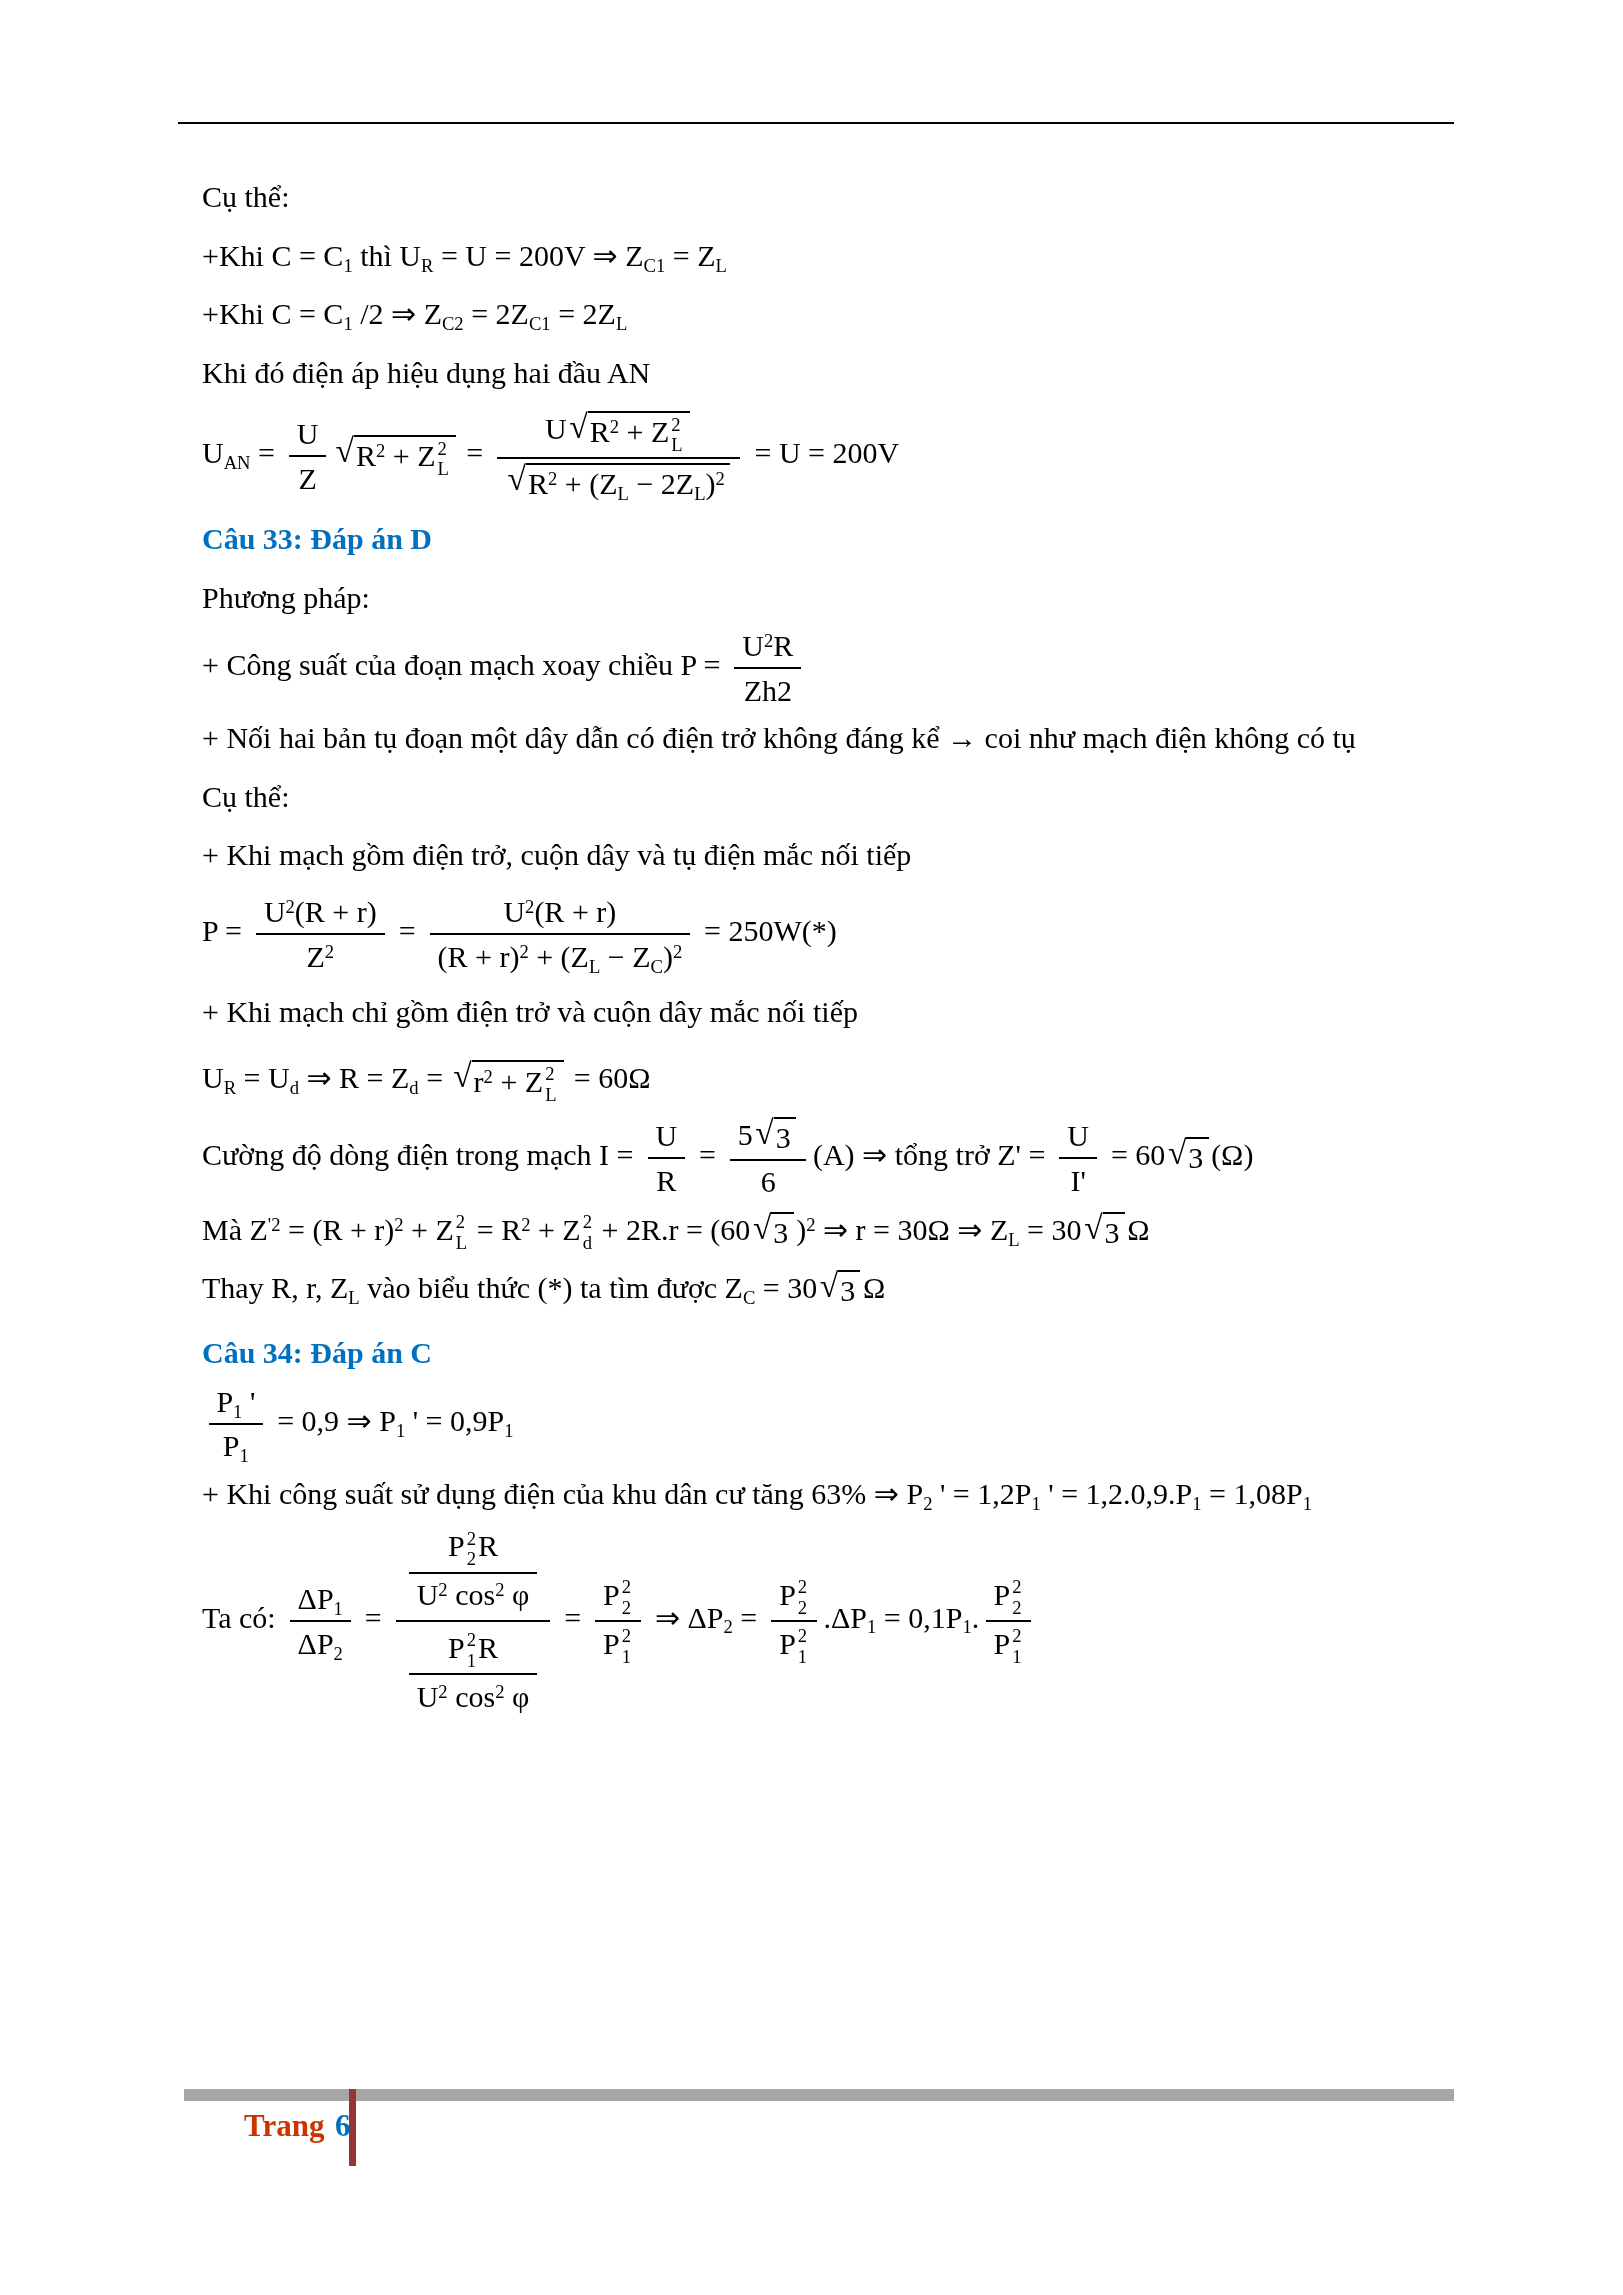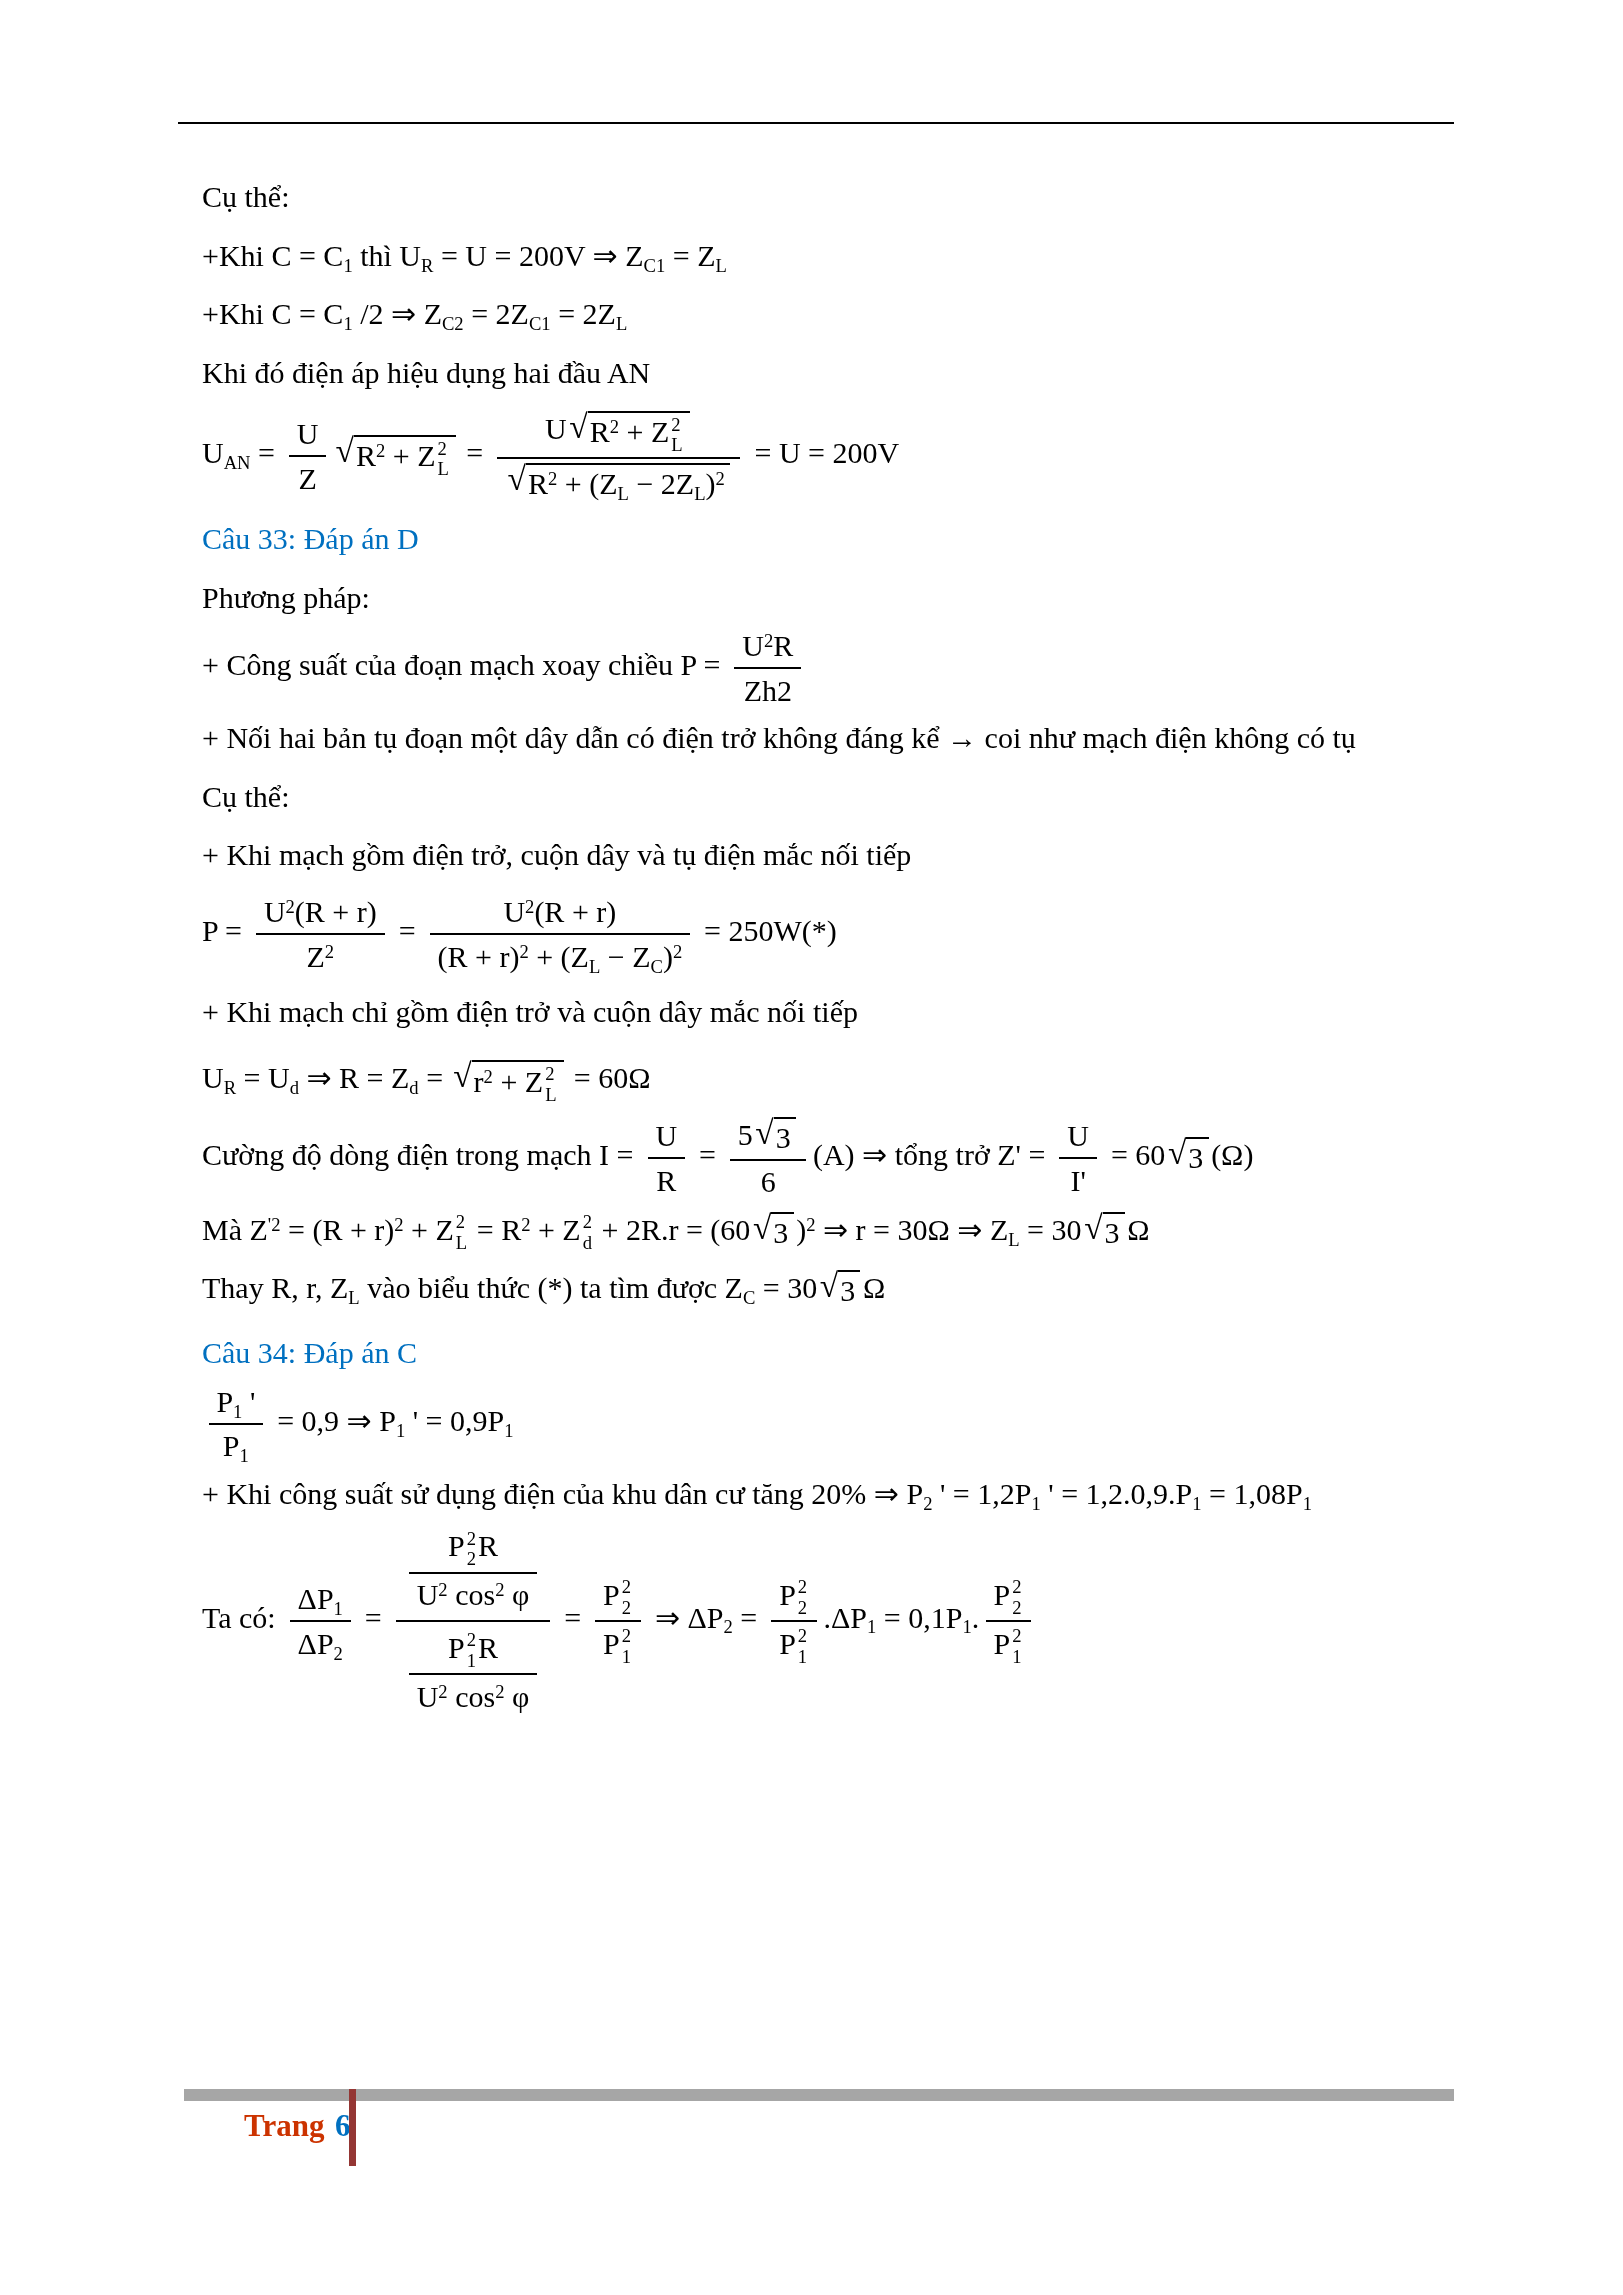--- a/index.html
+++ b/index.html
@@ -15,21 +15,21 @@
   .toprule {
     position:absolute; left:178px; right:169px; top:122px;
     border-top:2.6px solid #000;
   }
   .content {
     position:absolute; left:202px; right:168px; top:168px;
     font-size:30px;
   }
   .blk { line-height:1.95; text-align:justify; }
   .blk.display { text-align:left; margin:7.9px 0; }
-  .blk.heading { color:var(--heading,#0070C0); font-weight:400; margin-top:6.5px; }
+  .blk.heading { color:var(--heading,#0070C0); font-weight:700; margin-top:6.5px; }
   .tx { white-space:pre-wrap; }
 
   sub { font-size:0.62em; vertical-align:-0.3em; line-height:0; }
   sup { font-size:0.62em; vertical-align:0.5em; line-height:0; }
 
   .ss { display:inline-block; vertical-align:middle; font-size:0.62em; line-height:1; margin:0 2px; text-align:left; }
   .ssp,.ssb { display:block; }
   .ssb { margin-top:2px; }
 
   .frac { display:inline-block; vertical-align:middle; text-align:center; margin:0 6.5px; line-height:1.25; }
@@ -101,21 +101,21 @@
         </span><span class="tx">)</span><sup>2</sup><span class="tx"> ⇒ r = 30Ω ⇒ Z</span><sub>L</sub><span class="tx"> = 30</span><span class="sqrt">
           <span class="rsign">√</span>
           <span class="rad"><span class="tx">3</span></span>
         </span><span class="tx">Ω</span></div>
       <div class="blk body"><span class="tx">Thay R, r, Z</span><sub>L</sub><span class="tx"> vào biểu thức (*) ta tìm được </span><span class="tx">Z</span><sub>C</sub><span class="tx"> = 30</span><span class="sqrt">
           <span class="rsign">√</span>
           <span class="rad"><span class="tx">3</span></span>
         </span><span class="tx">Ω</span></div>
       <div class="blk heading"><span class="tx">Câu 34: Đáp án C</span></div>
       <div class="blk body"><span class="frac"><span class="fnum"><span class="tx">P</span><sub>1</sub><span class="tx"> '</span></span><span class="fden"><span class="tx">P</span><sub>1</sub></span></span><span class="tx"> = 0,9 ⇒ P</span><sub>1</sub><span class="tx"> ' = 0,9P</span><sub>1</sub></div>
-      <div class="blk body"><span class="tx">+ Khi công suất sử dụng điện của khu dân cư tăng 20% ⇒ P</span><sub>2</sub><span class="tx"> ' = 1,2P</span><sub>1</sub><span class="tx"> ' = 1,2.0,9.P</span><sub>1</sub><span class="tx"> = 1,08P</span><sub>1</sub></div>
+      <div class="blk body"><span class="tx">+ Khi công suất sử dụng điện của khu dân cư tăng 63% ⇒ P</span><sub>2</sub><span class="tx"> ' = 1,2P</span><sub>1</sub><span class="tx"> ' = 1,2.0,9.P</span><sub>1</sub><span class="tx"> = 1,08P</span><sub>1</sub></div>
       <div class="blk body"><span class="tx">Ta có: </span><span class="frac"><span class="fnum"><span class="tx">ΔP</span><sub>1</sub></span><span class="fden"><span class="tx">ΔP</span><sub>2</sub></span></span><span class="tx"> = </span><span class="frac"><span class="fnum"><span class="frac"><span class="fnum"><span class="tx">P</span><span class="ss"><span class="ssp">2</span><span class="ssb">2</span></span><span class="tx">R</span></span><span class="fden"><span class="tx">U</span><sup>2</sup><span class="tx"> cos</span><sup>2</sup><span class="tx"> φ</span></span></span></span><span class="fden"><span class="frac"><span class="fnum"><span class="tx">P</span><span class="ss"><span class="ssp">2</span><span class="ssb">1</span></span><span class="tx">R</span></span><span class="fden"><span class="tx">U</span><sup>2</sup><span class="tx"> cos</span><sup>2</sup><span class="tx"> φ</span></span></span></span></span><span class="tx"> = </span><span class="frac"><span class="fnum"><span class="tx">P</span><span class="ss"><span class="ssp">2</span><span class="ssb">2</span></span></span><span class="fden"><span class="tx">P</span><span class="ss"><span class="ssp">2</span><span class="ssb">1</span></span></span></span><span class="tx"> ⇒ ΔP</span><sub>2</sub><span class="tx"> = </span><span class="frac"><span class="fnum"><span class="tx">P</span><span class="ss"><span class="ssp">2</span><span class="ssb">2</span></span></span><span class="fden"><span class="tx">P</span><span class="ss"><span class="ssp">2</span><span class="ssb">1</span></span></span></span><span class="tx">.ΔP</span><sub>1</sub><span class="tx"> = 0,1P</span><sub>1</sub><span class="tx">.</span><span class="frac"><span class="fnum"><span class="tx">P</span><span class="ss"><span class="ssp">2</span><span class="ssb">2</span></span></span><span class="fden"><span class="tx">P</span><span class="ss"><span class="ssp">2</span><span class="ssb">1</span></span></span></span></div>
     </div>
   <div class="footer-bar"></div>
   <div class="footer-text">
     <span class="footer-label">Trang</span><span class="footer-num">6</span>
   </div>
   <div class="footer-vrule"></div>
 </div>
 
 

